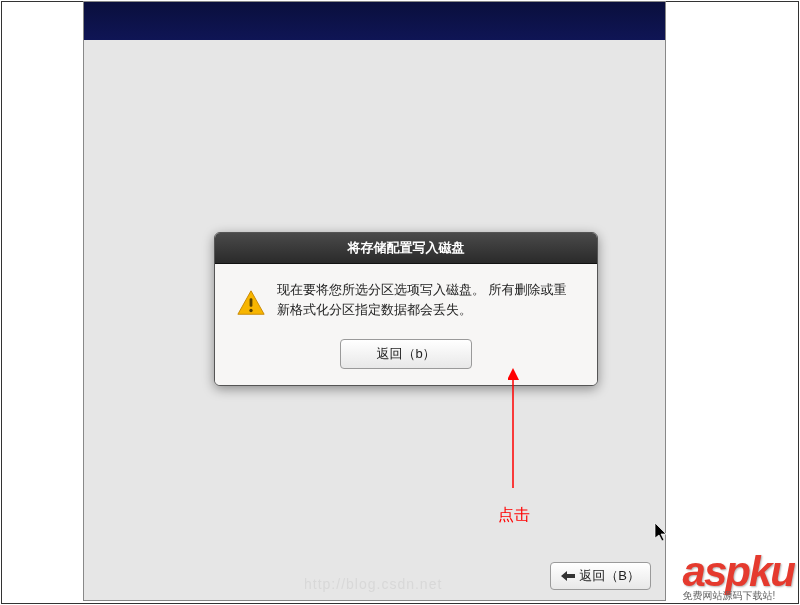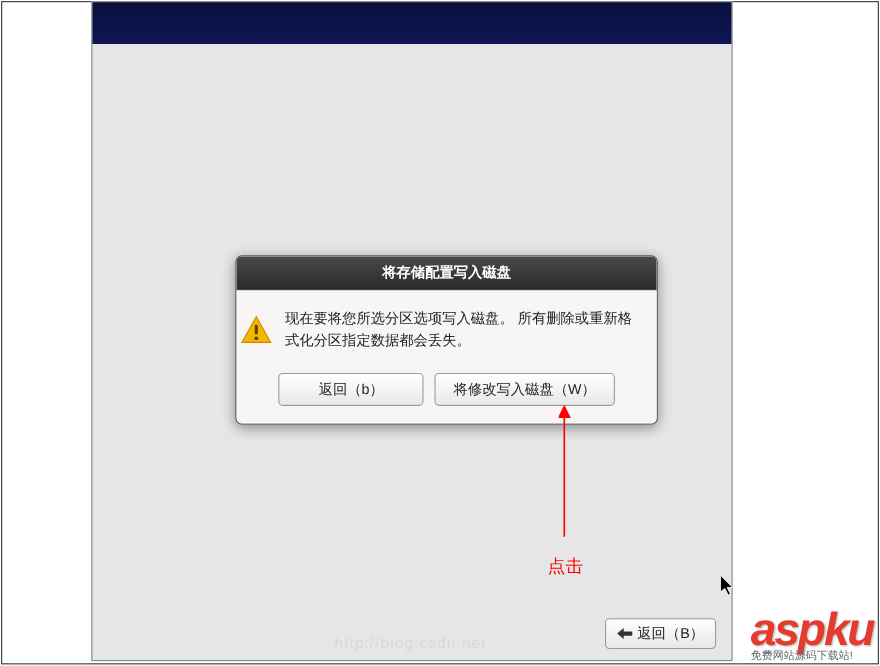--- a/index.html
+++ b/index.html
@@ -54,24 +54,24 @@
     .dialog-titlebar {
       background: linear-gradient(to bottom, #4a4a4a, #2a2a2a);
       color: #fff;
       font-size: 13px;
       font-weight: bold;
       text-align: center;
       padding: 6px 0;
       border-bottom: 1px solid #111;
     }
     .dialog-content {
-      padding: 16px 18px 12px 2px;
+      padding: 16px 18px 12px 20px;
       background: #f7f6f5;
       display: flex;
-      align-items: center;
+      align-items: flex-end;
       gap: 10px;
     }
     .warning-icon-wrap {
       flex-shrink: 0;
       width: 32px;
       height: 32px;
       display: flex;
       align-items: center;
       justify-content: center;
     }
@@ -191,21 +191,20 @@
         <svg viewBox="0 0 32 32">
           <path d="M16 3 L30 28 L2 28 Z" fill="#f7b500" stroke="#c78800" stroke-width="1"></path>
           <rect x="14.5" y="11" width="3" height="9" rx="1.2" fill="#5a4200"></rect>
           <circle cx="16" cy="24" r="1.8" fill="#5a4200"></circle>
         </svg>
       </div>
       <div class="dialog-text">现在要将您所选分区选项写入磁盘。 所有删除或重新格式化分区指定数据都会丢失。</div>
     </div>
     <div class="dialog-buttons">
       <button class="dlg-btn">返回（b）</button>
-      <button class="dlg-btn">将修改写入磁盘（W）</button>
     </div>
   </div>
 
   <div class="bottom-buttons">
     <button class="nav-btn">
       <span class="arrow-icon">
         <svg width="14" height="10" viewBox="0 0 14 10">
             <path d="M6 0 L0 5 L6 10 L6 7 L14 7 L14 3 L6 3 Z" fill="#333"></path>
           </svg>
       </span>

